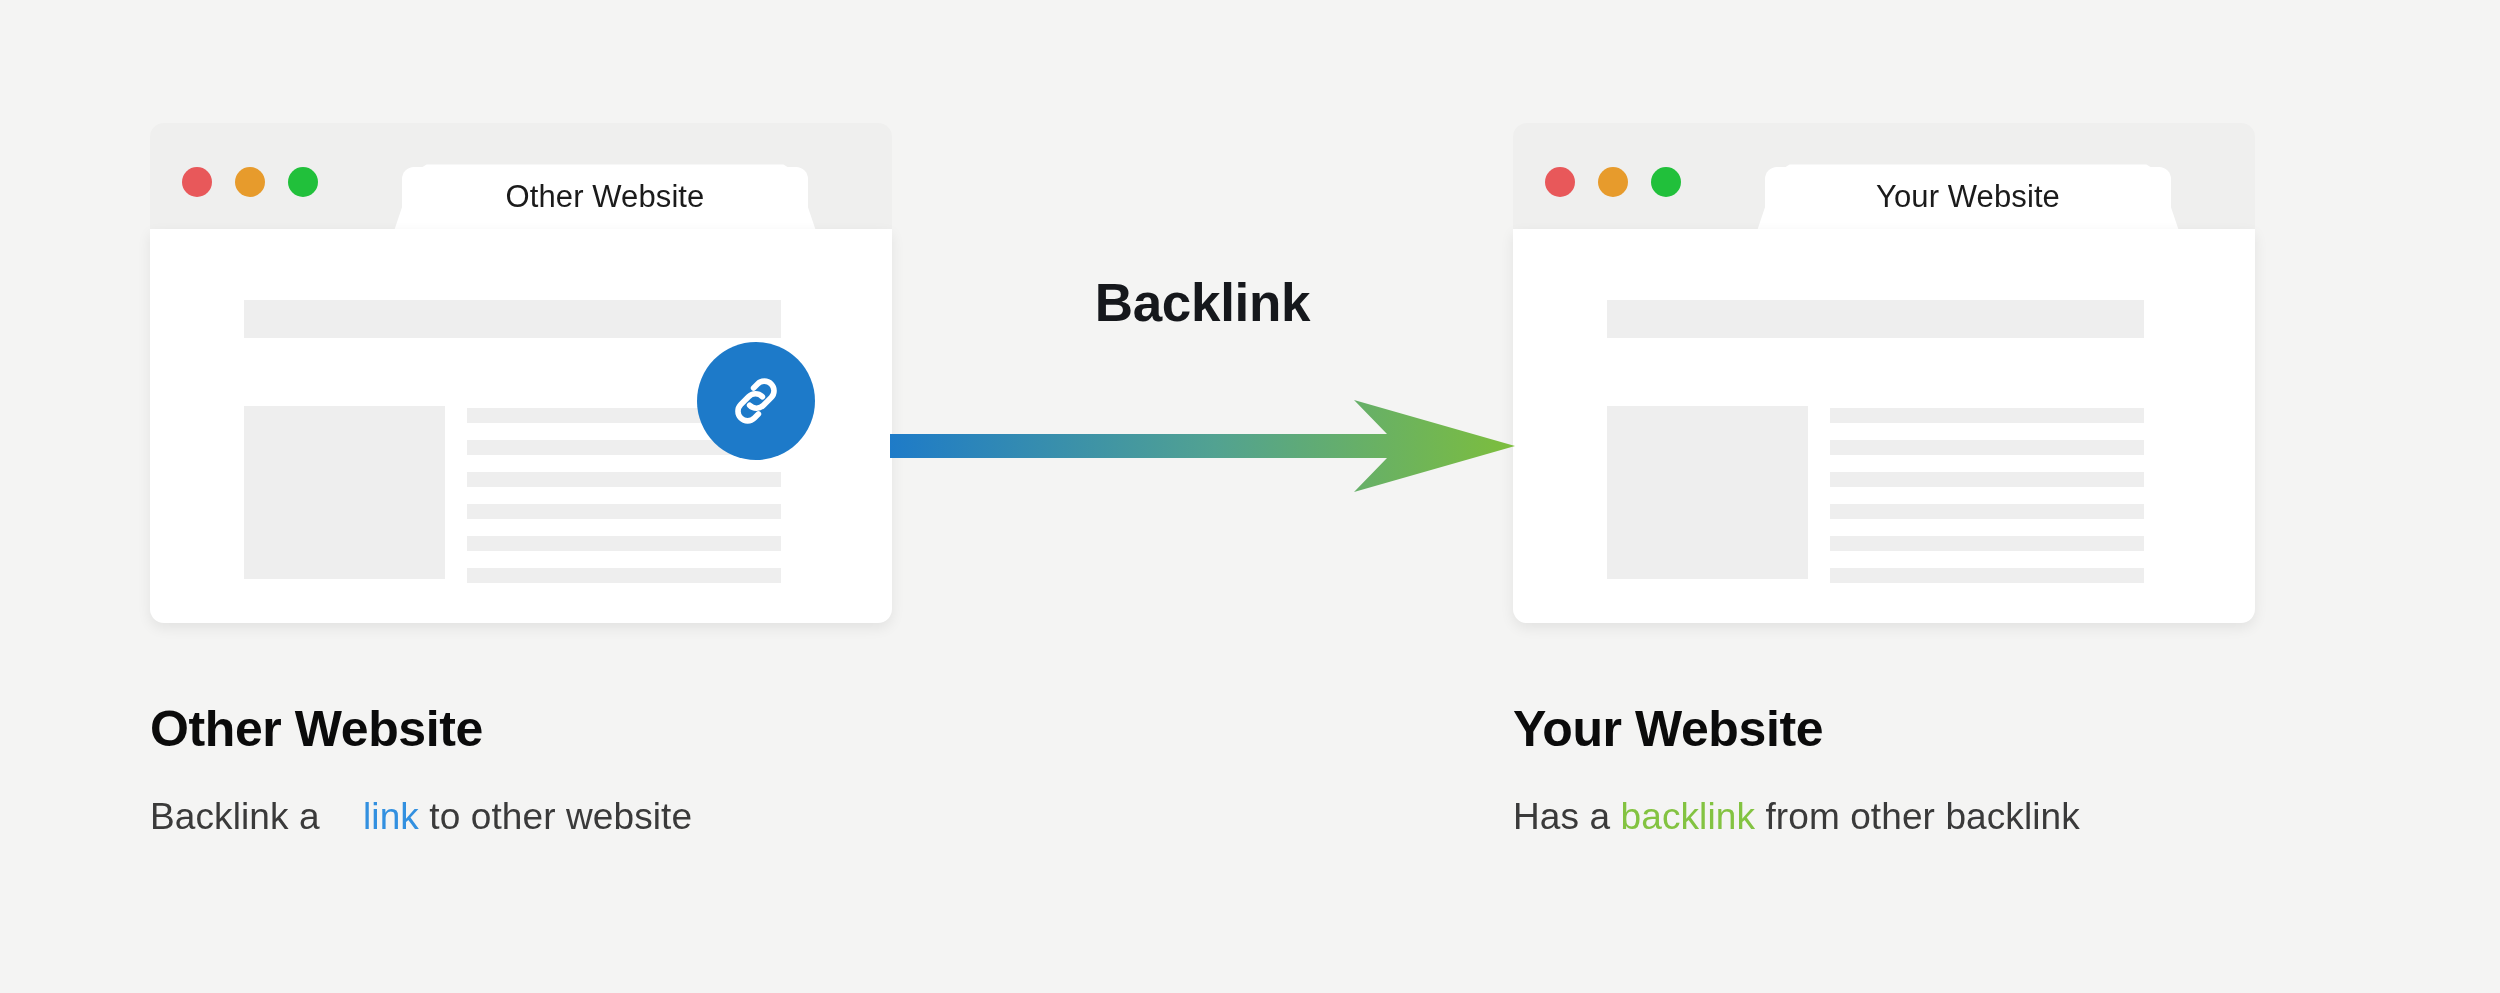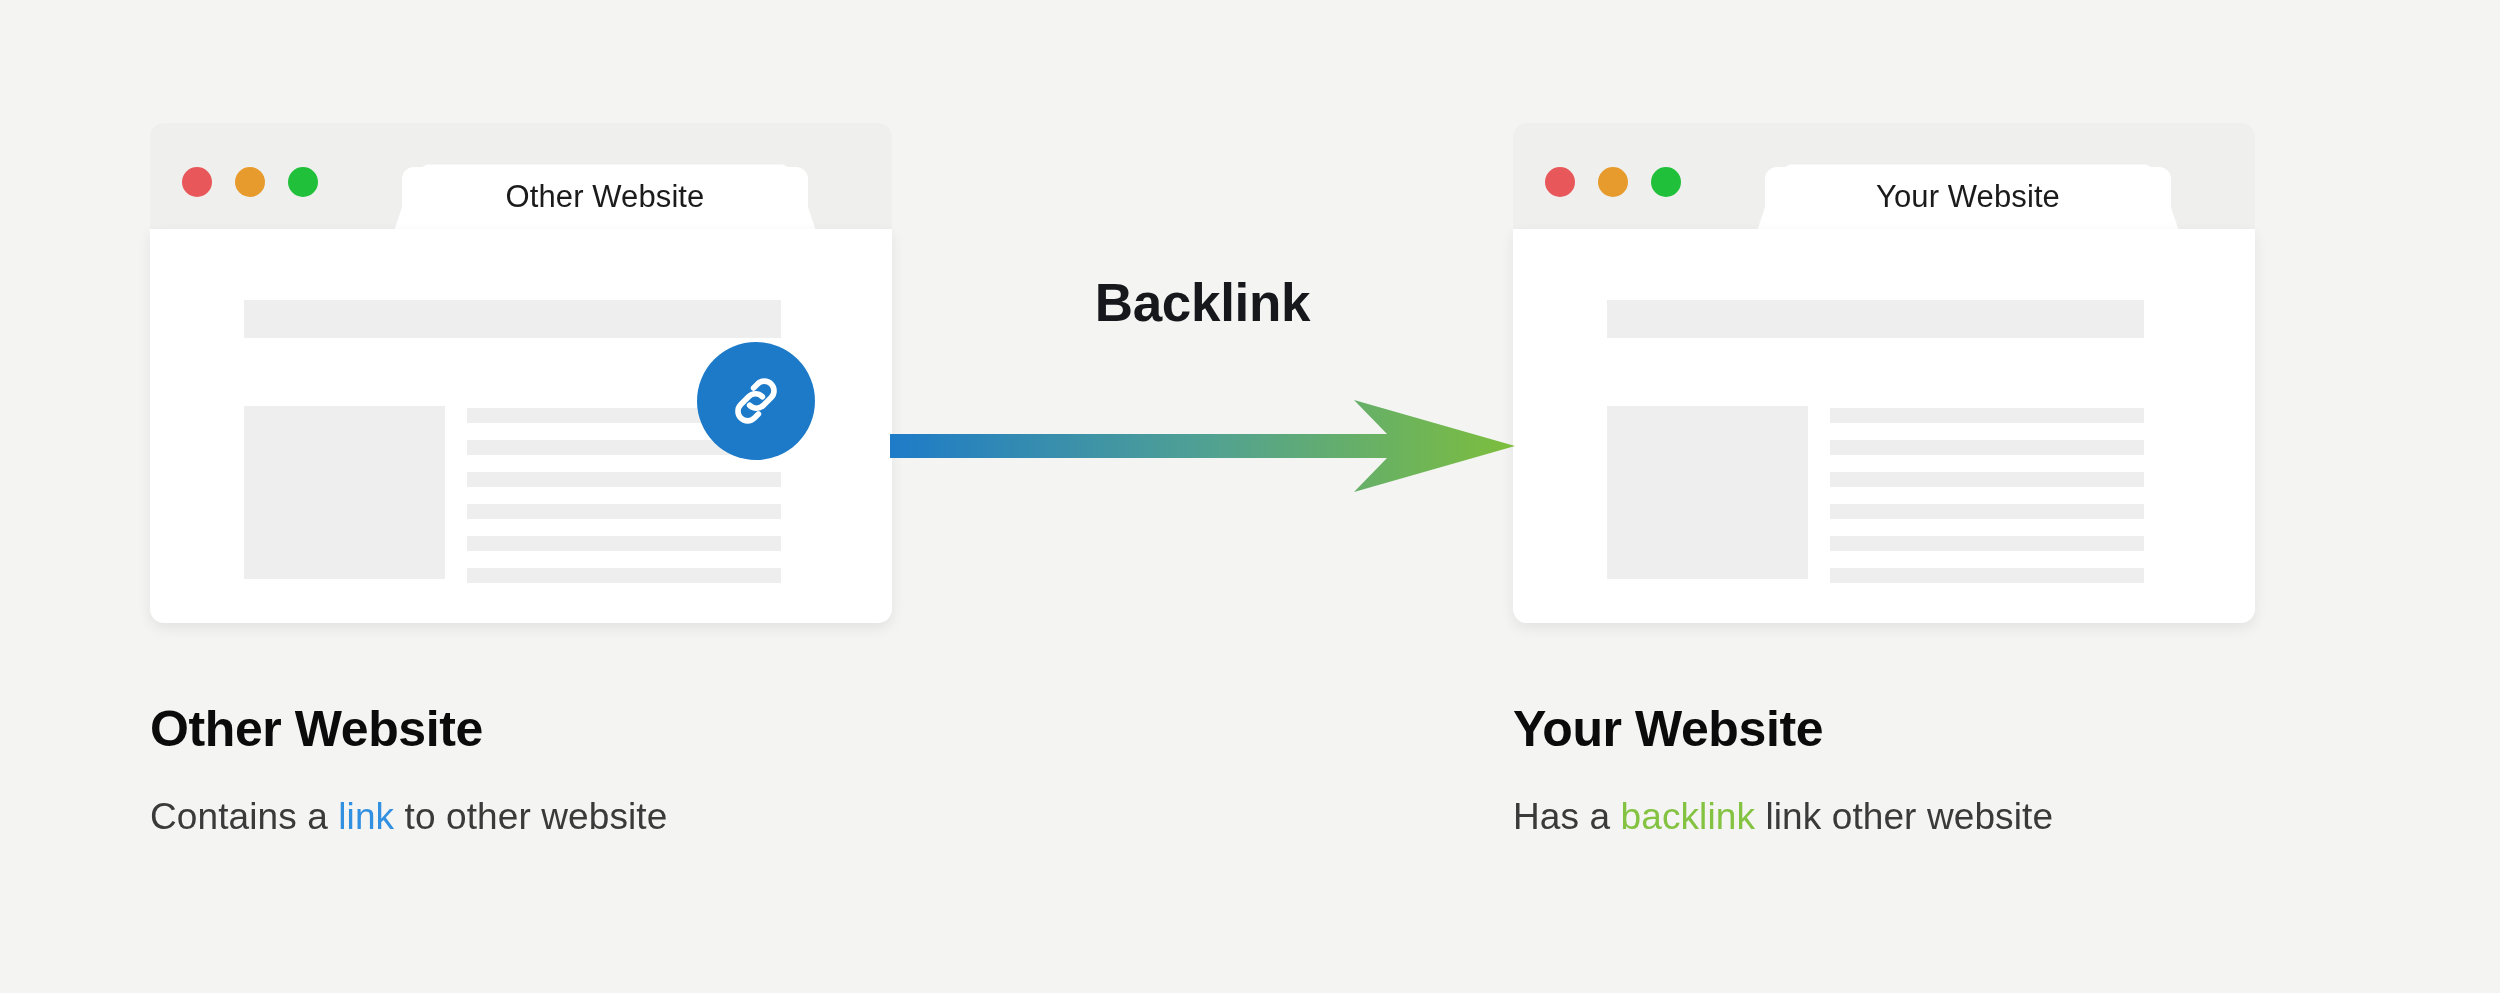--- a/index.html
+++ b/index.html
@@ -184,21 +184,21 @@
     letter-spacing: -0.4px;
     white-space: nowrap;
   }
   .caption-sub {
     margin-top: 38px;
     font-size: 37px;
     color: #3a3a3a;
     letter-spacing: 0.1px;
     white-space: nowrap;
   }
-  .kw-link     { color: #3290e0; }
+  .kw-link     { color: #3290e0; margin-left: 33px; }
   .kw-backlink { color: #83c341; }
 </style>
 </head>
 <body>
 
 <div class="stage">
 
   <div class="browser left">
 
     <div class="chrome"></div>
@@ -276,21 +276,21 @@
           <div class="skel-line"></div>
           <div class="skel-line"></div>
           <div class="skel-line"></div>
         </div>
       </div>
     </div>
   </div>
 
   <div class="caption left">
     <div class="caption-title">Other Website</div>
-    <div class="caption-sub"><span>Contains a </span><span class="kw-link">link</span><span> to other website</span></div>
+    <div class="caption-sub"><span>Backlink a </span><span class="kw-link">link</span><span> to other website</span></div>
   </div>
 
   <div class="caption right">
     <div class="caption-title">Your Website</div>
-    <div class="caption-sub"><span>Has a </span><span class="kw-backlink">backlink</span><span> link other website</span></div>
+    <div class="caption-sub"><span>Has a </span><span class="kw-backlink">backlink</span><span> from other backlink</span></div>
   </div>
 
 </div>
 
 </body></html>

